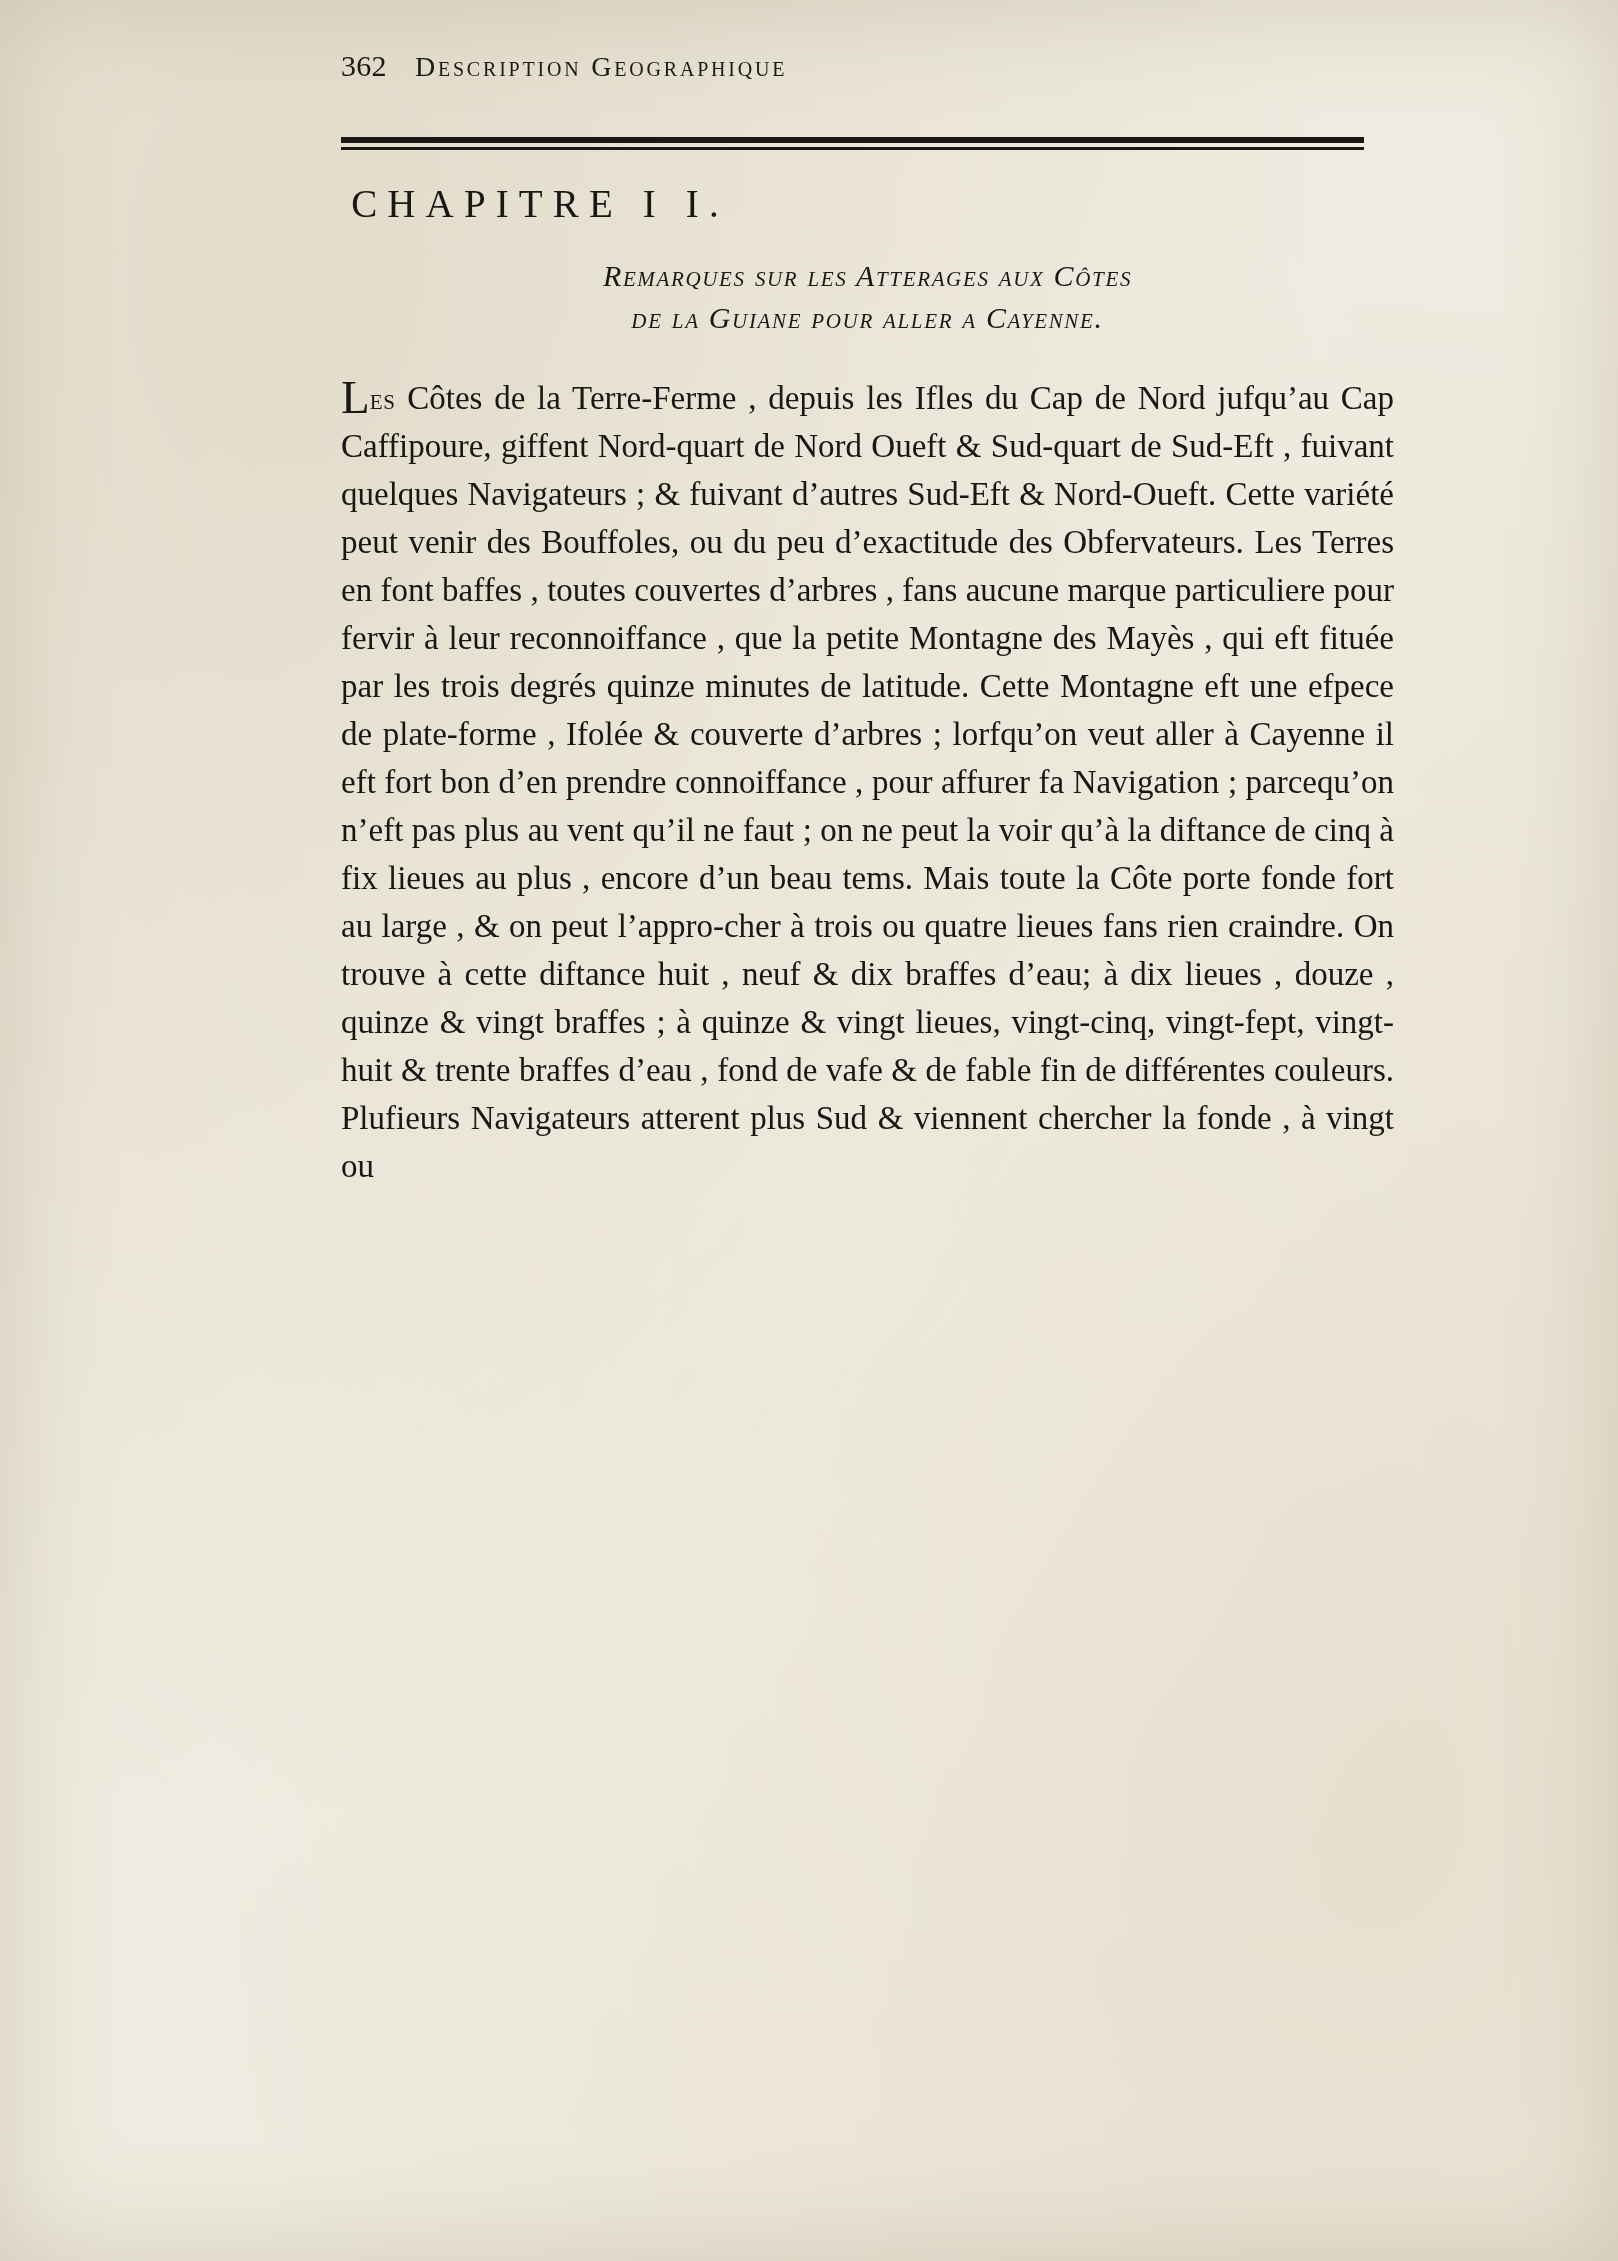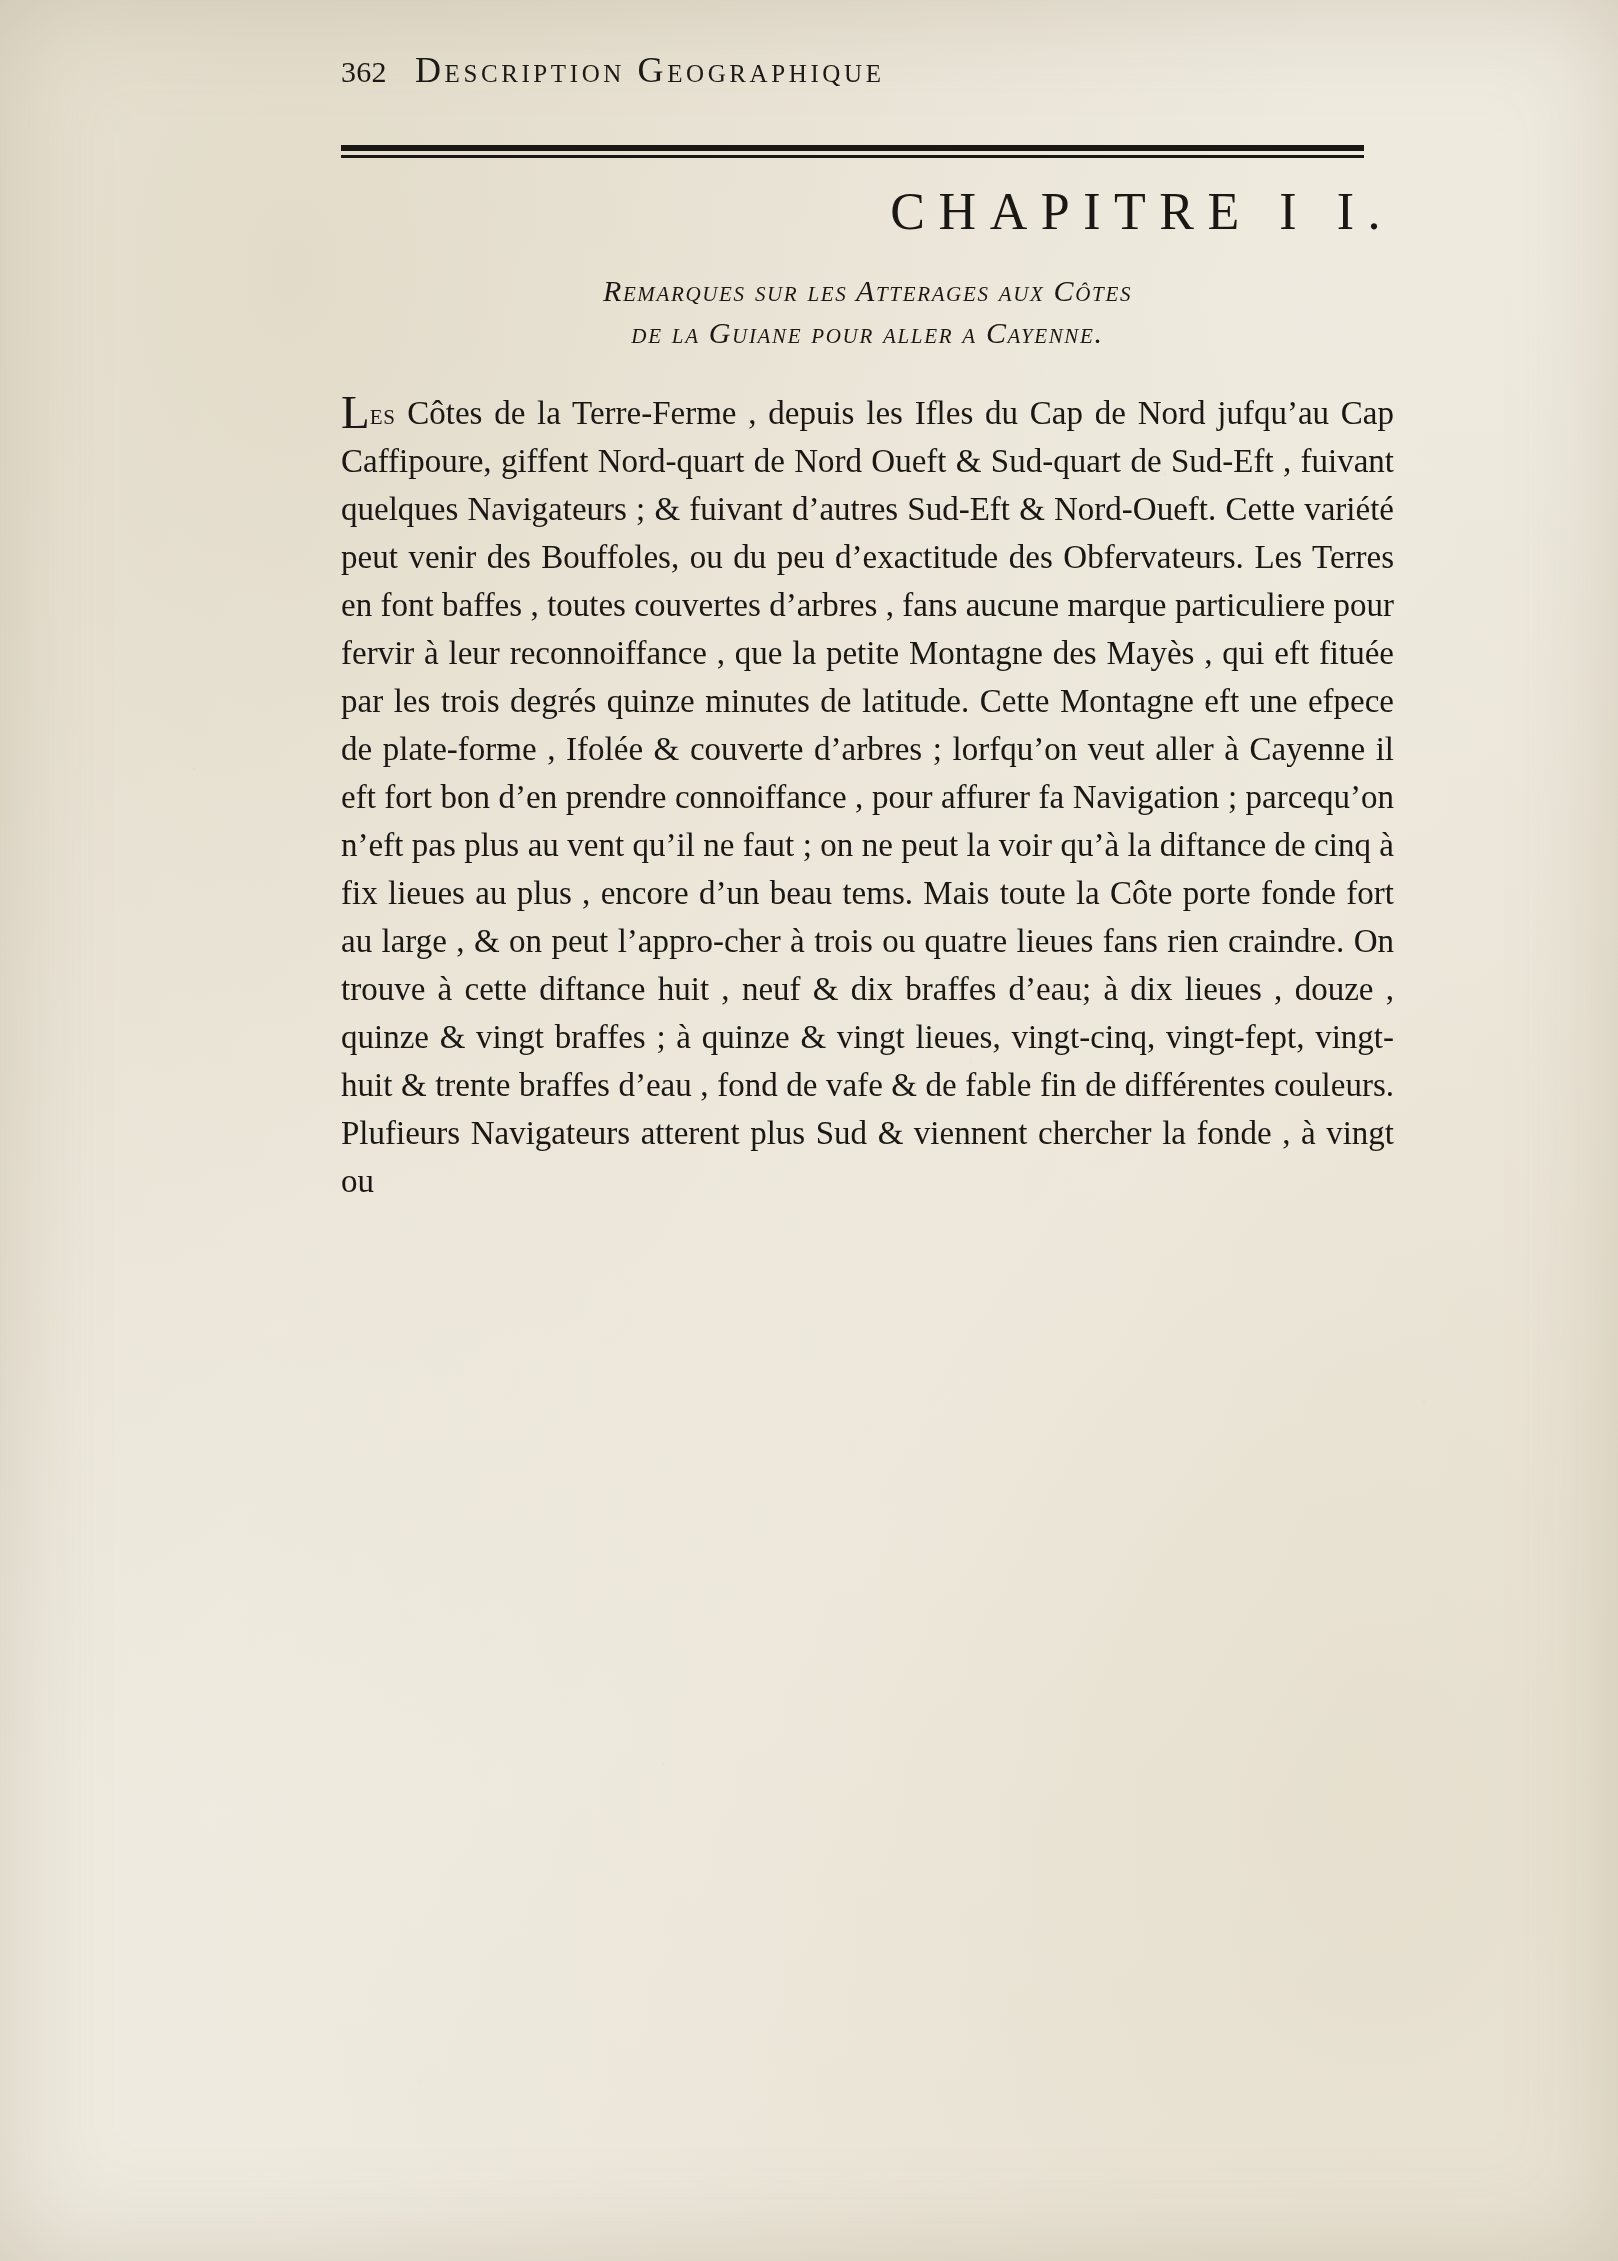--- a/index.html
+++ b/index.html
@@ -51,44 +51,44 @@
     gap: 28px;
     font-size: 32px;
     letter-spacing: 0.02em;
   }
   .folio {
     font-size: 30px;
     letter-spacing: 0.01em;
   }
   .head-title {
     font-variant: small-caps;
-    font-size: 36px;
+    font-size: 28px;
     letter-spacing: 0.10em;
   }
 
   .rule {
     margin-top: 54px;
     width: 1023px;
   }
   .rule .thick {
     height: 5.5px;
     background: #1a1714;
   }
   .rule .gap {
     height: 4.3px;
   }
   .rule .thin {
     height: 3px;
     background: #1a1714;
   }
 
   .chapter-title {
-    margin-top: 24px;
-    text-align: right;
-    font-size: 52px;
+    margin-top: 31px;
+    text-align: left;
+    font-size: 39px;
     letter-spacing: 0.26em;
     padding-left: 0.26em;
   }
 
   .subtitle {
     margin-top: 29px;
     text-align: center;
     font-style: italic;
     font-variant: small-caps;
     font-size: 30px;

